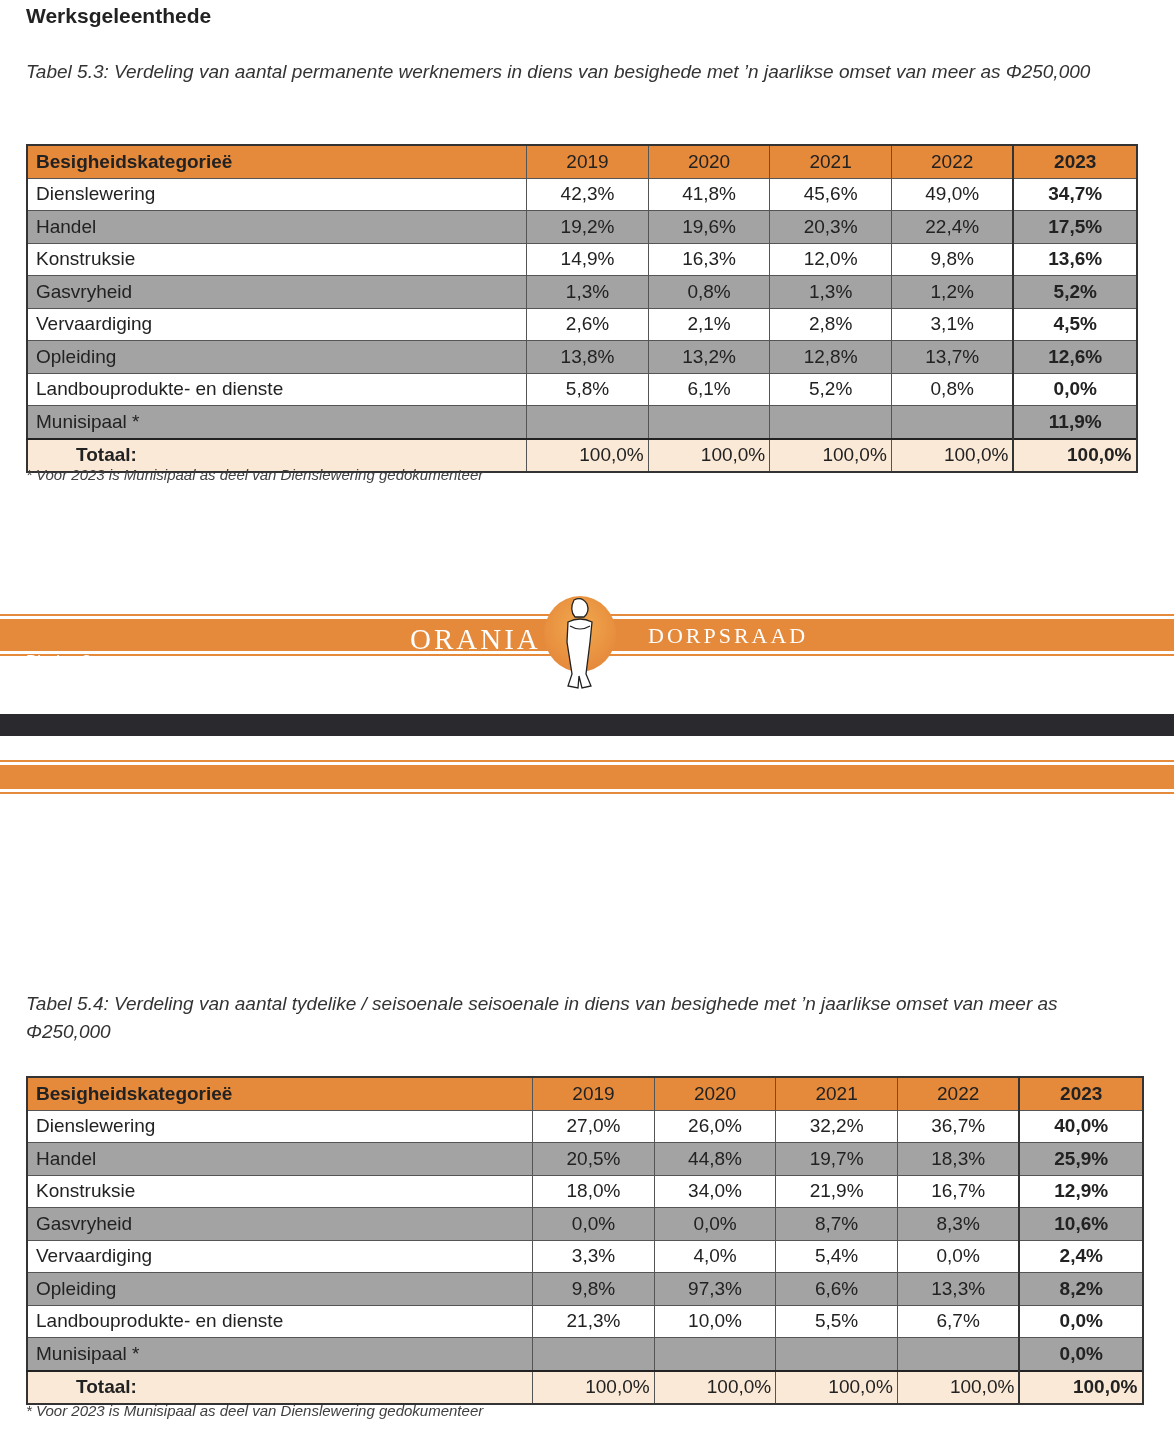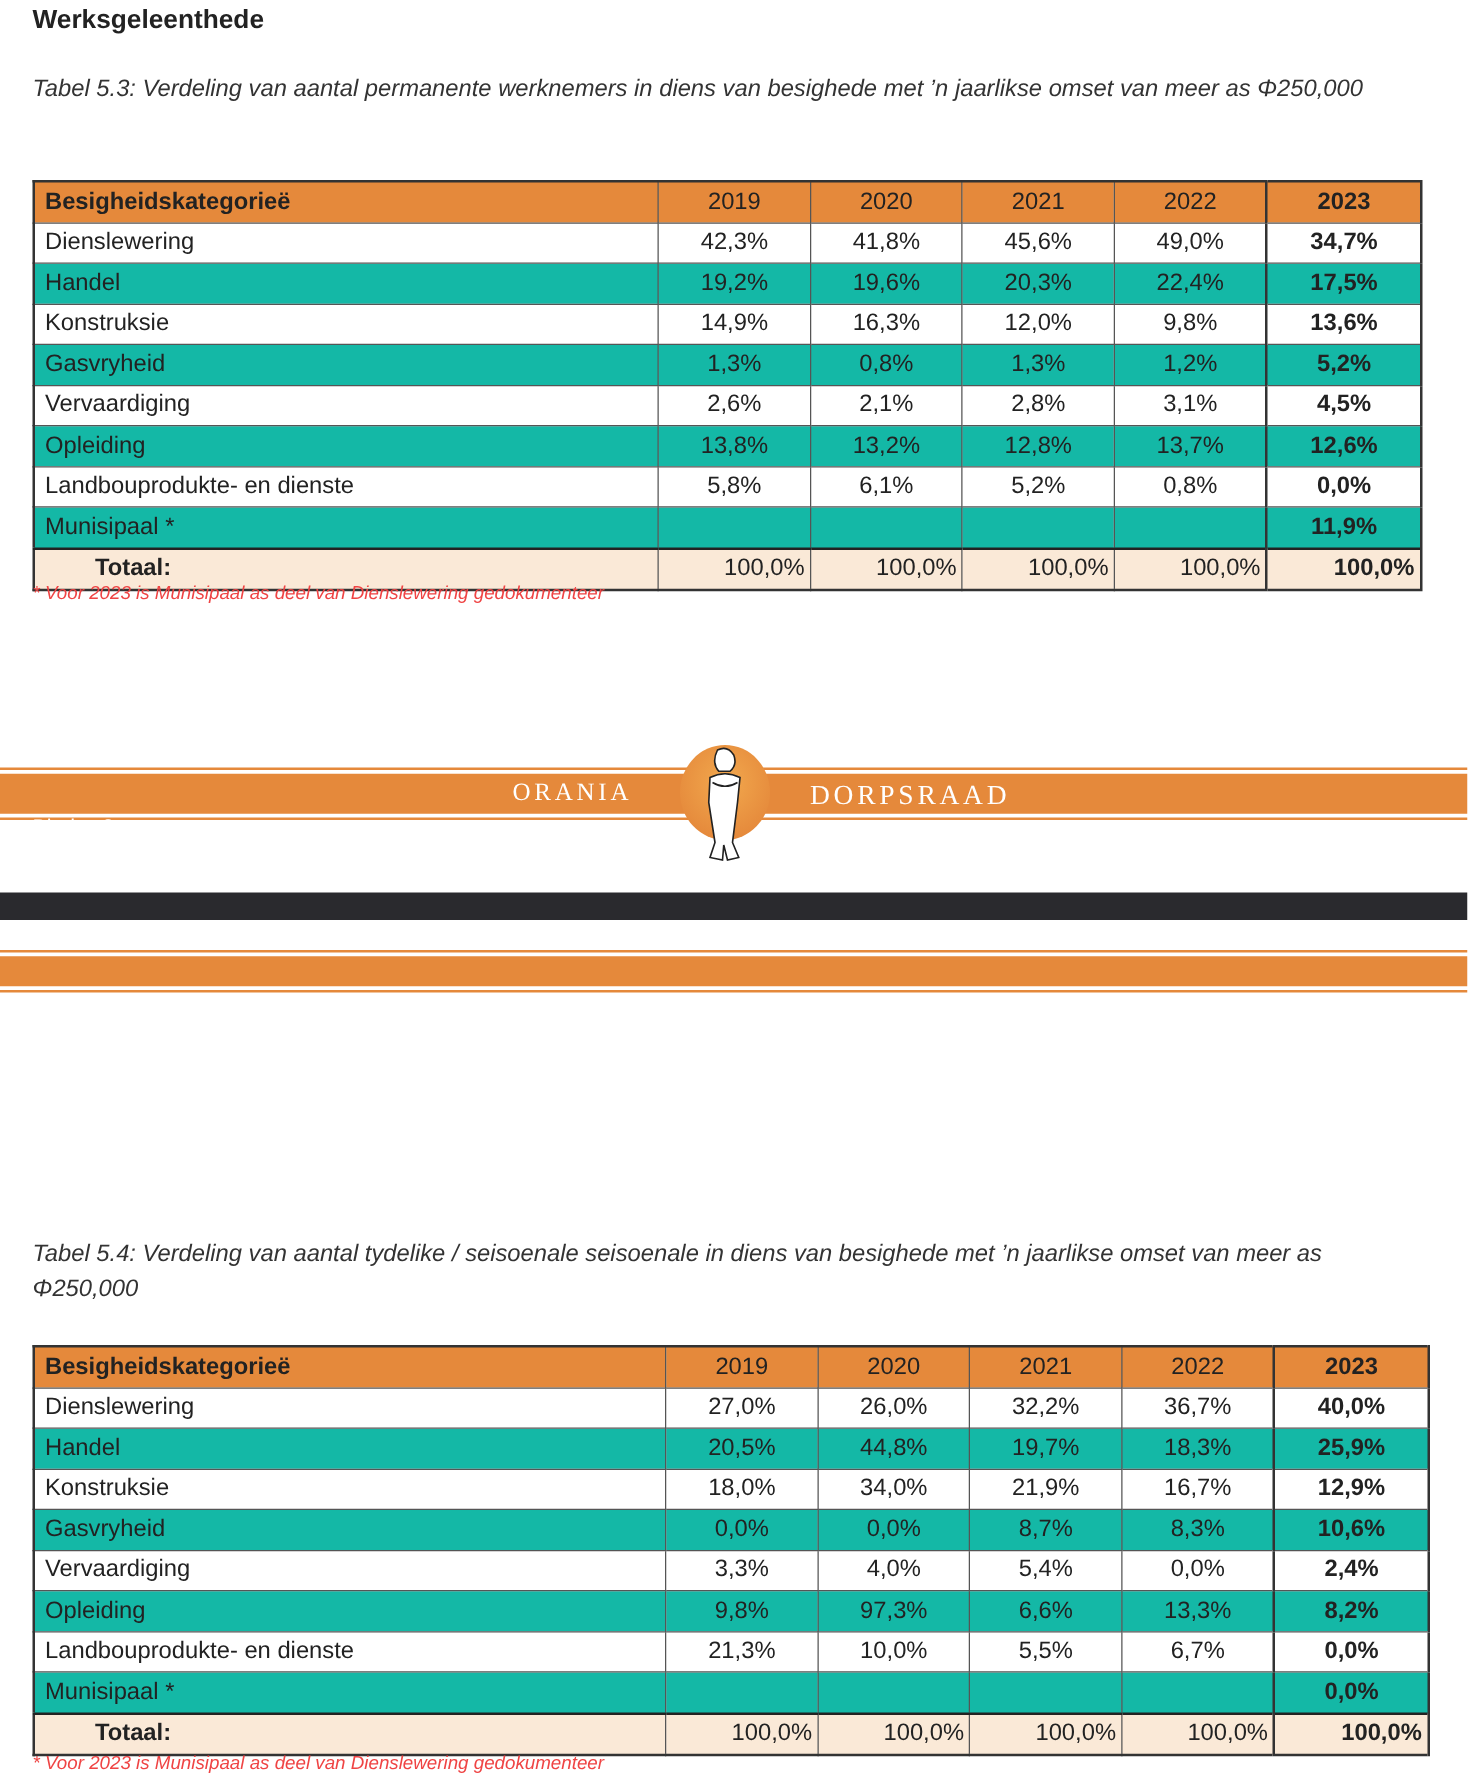--- a/index.html
+++ b/index.html
@@ -6,30 +6,30 @@
   body{width:1174px;height:1430px;position:relative;overflow:hidden;font-family:"Liberation Sans",sans-serif;color:#222;}
   .heading{position:absolute;left:26px;top:4px;font-size:21px;font-weight:bold;}
   .caption{position:absolute;left:26px;font-size:19px;font-style:italic;line-height:28px;color:#333;width:1110px;}
   table.dt{position:absolute;border-collapse:collapse;font-size:19px;margin-top:16px;}
   table.dt td,table.dt th{border:1px solid #555;padding:0 0 0 8px;height:31.5px;}
   table.dt th{background:#e5893b;font-weight:normal;text-align:center;padding:0;}
   table.dt th.cat{text-align:left;font-weight:bold;padding-left:8px;}
   table.dt th.bold{font-weight:bold;}
   table.dt td.v{text-align:center;padding:0;}
   table.dt td.b{font-weight:bold;}
-  table.dt tr.alt td{background:#14b8a6;}
+  table.dt tr.alt td{background:#a3a3a3;}
   table.dt tr.total td{background:#fae9d7;border-top:2px solid #222;padding-left:48px;}
   table.dt tr.total td.lbl{font-weight:bold;}
   table.dt{border:2px solid #333;}
   .col2023{border-left:2px solid #333 !important;border-right:2px solid #333 !important;}
-  .note{position:absolute;left:26px;font-size:15px;font-style:italic;color:#ef4444;}
+  .note{position:absolute;left:26px;font-size:15px;font-style:italic;color:#404040;}
   .band{position:absolute;left:0;width:1174px;background:#e5893b;}
   .band-line{position:absolute;left:0;width:1174px;height:2px;background:#e5893b;}
   .bladsy{position:absolute;left:26px;top:627px;color:#fff;font-size:17px;margin-top:25px;}
-  .orania{position:absolute;left:410px;top:623px;color:#fff;font-family:"Liberation Serif",serif;font-size:20px;letter-spacing:3px;}
+  .orania{position:absolute;left:410px;top:623px;color:#fff;font-family:"Liberation Serif",serif;font-size:29px;letter-spacing:3px;}
   .dorps{position:absolute;left:628px;top:623px;color:#fff;font-family:"Liberation Serif",serif;font-size:22px;letter-spacing:3px;margin-left:20px;}
   .logo{position:absolute;left:540px;top:594px;width:80px;height:100px;}
   .darkbar{position:absolute;left:0;top:714px;width:1174px;height:22px;background:#2a2a2e;}
 </style>
 </head>
 <body>
 
 <div class="heading">Werksgeleenthede</div>
 
 <div class="caption" style="top:58px">Tabel 5.3: Verdeling van aantal permanente werknemers in diens van besighede met ’n jaarlikse omset van meer as Φ250,000</div>

